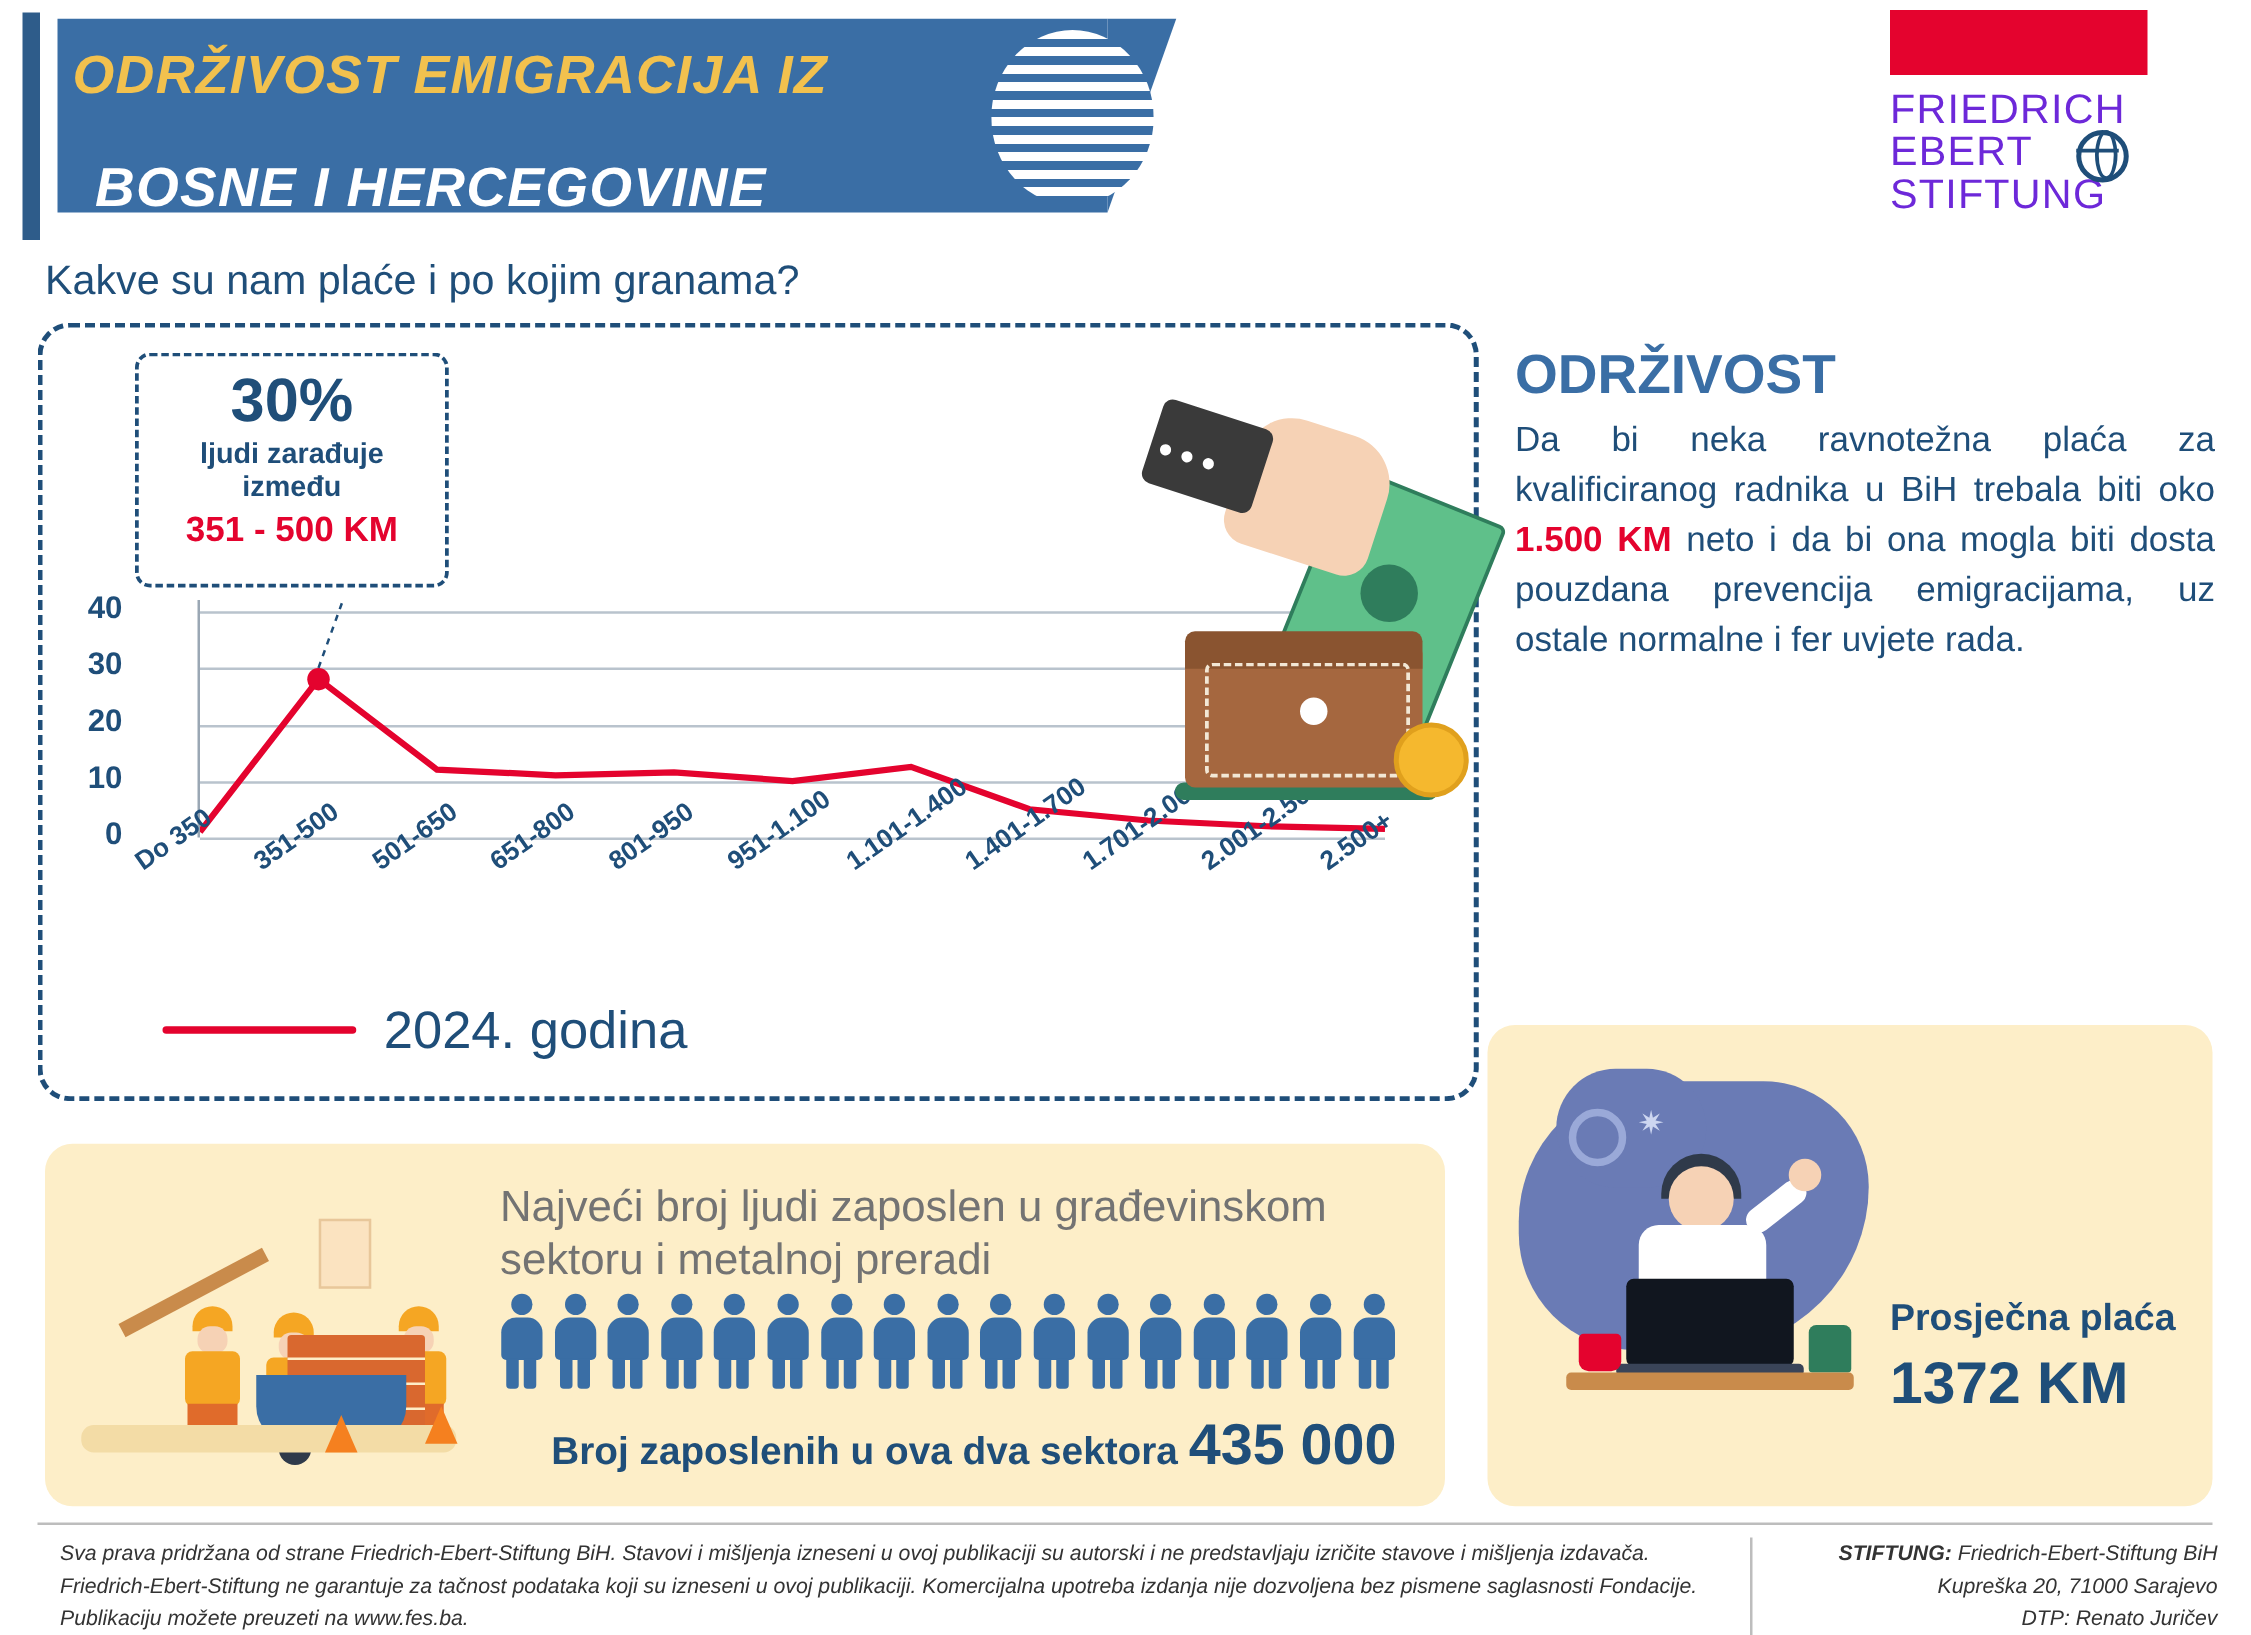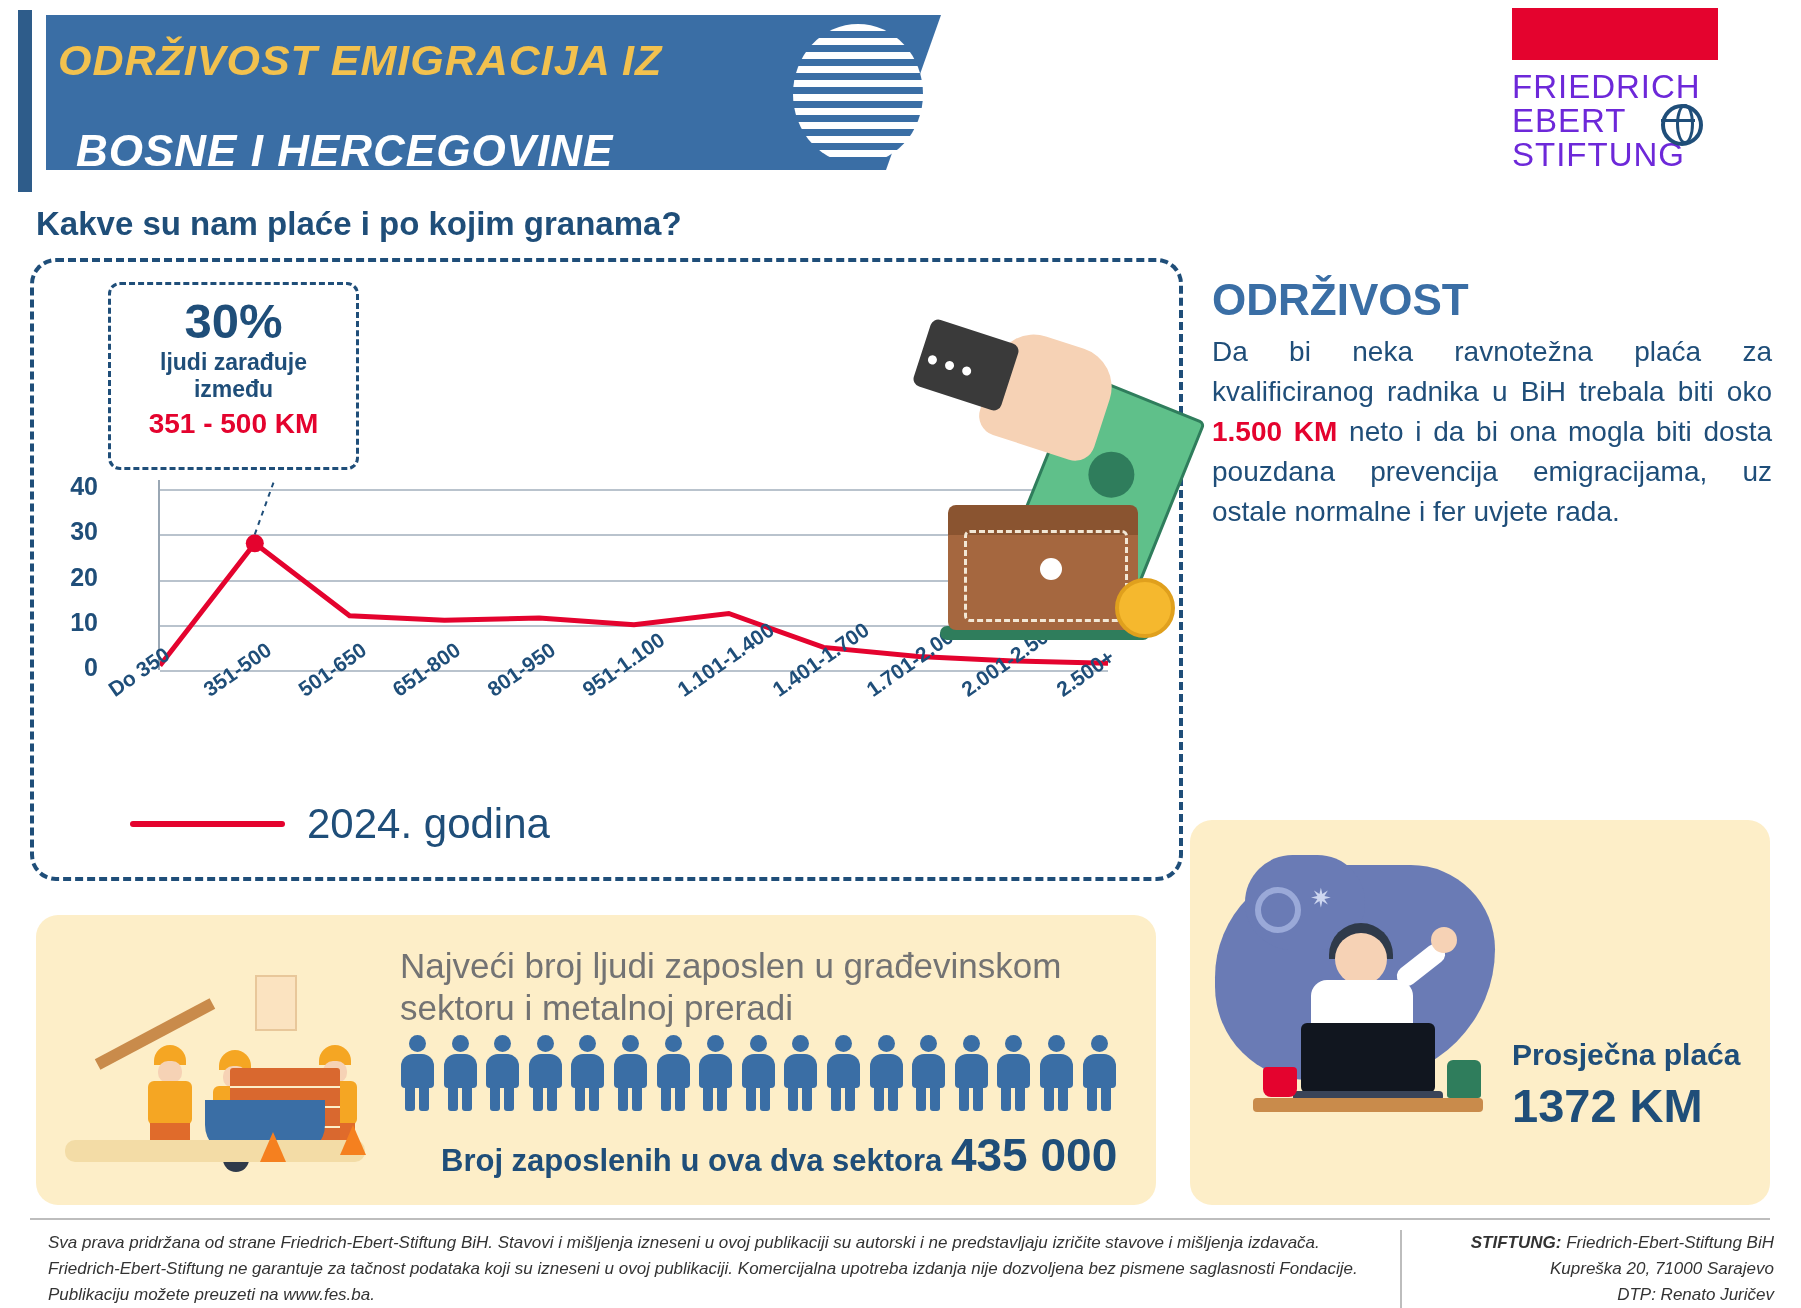--- a/index.html
+++ b/index.html
@@ -18,21 +18,21 @@
 
   
   .fes{position:absolute;left:1498px;top:8px;width:230px;height:185px;}
   .fes-red{position:absolute;left:14px;top:0;width:206px;height:52px;background:#e4032e;}
   .fes-txt{position:absolute;left:14px;top:62px;font-size:33px;line-height:34px;font-weight:normal;color:#6d28d9;letter-spacing:1px;}
   .fes-globe{position:absolute;left:163px;top:96px;width:34px;height:34px;border-radius:50%;border:4px solid #1f4e79;}
   .fes-globe:before{content:"";position:absolute;left:11px;top:-4px;width:12px;height:34px;border-radius:50%;border:3px solid #1f4e79;}
   .fes-globe:after{content:"";position:absolute;left:-4px;top:11px;width:34px;height:0;border-top:3px solid #1f4e79;}
 
   
-  .subtitle{position:absolute;left:36px;top:205px;font-size:33px;font-weight:bold;color:#1f4e79;}
+  .subtitle{position:absolute;left:36px;top:205px;font-size:33px;font-weight:normal;color:#1f4e79;}
 
   
   .chart-panel{position:absolute;left:30px;top:258px;width:1145px;height:615px;border:4px dashed #1f4e79;border-radius:26px;background:#fff;}
 
   .callout{position:absolute;left:108px;top:282px;width:245px;height:182px;border:3px dashed #1f4e79;border-radius:12px;background:#fff;text-align:center;z-index:6;}
   .callout .big{font-size:49px;font-weight:bold;color:#1f4e79;margin-top:8px;}
   .callout .mid{font-size:23px;font-weight:bold;color:#1f4e79;line-height:27px;}
   .callout .red{font-size:28px;font-weight:bold;color:#e4032e;margin-top:5px;}
 
   .plot{position:absolute;left:108px;top:480px;width:1000px;height:190px;}

